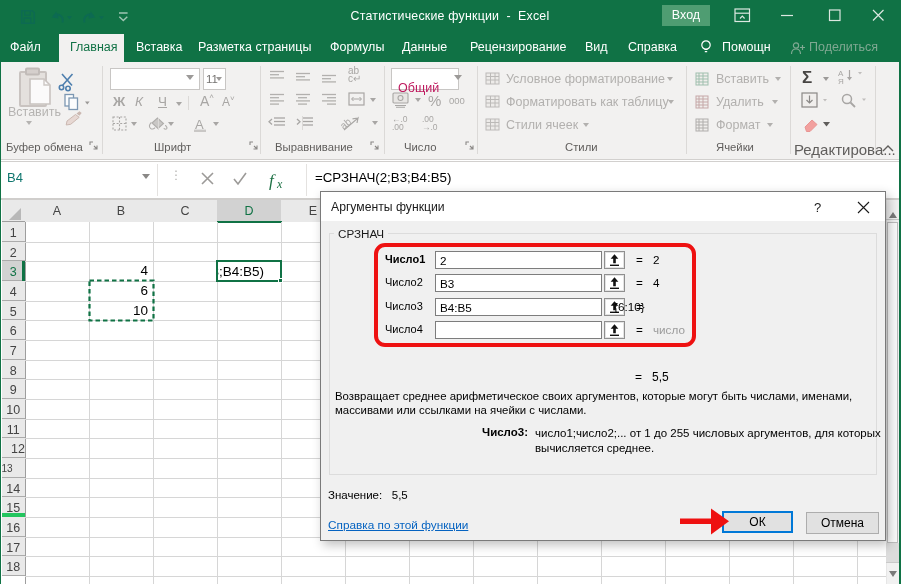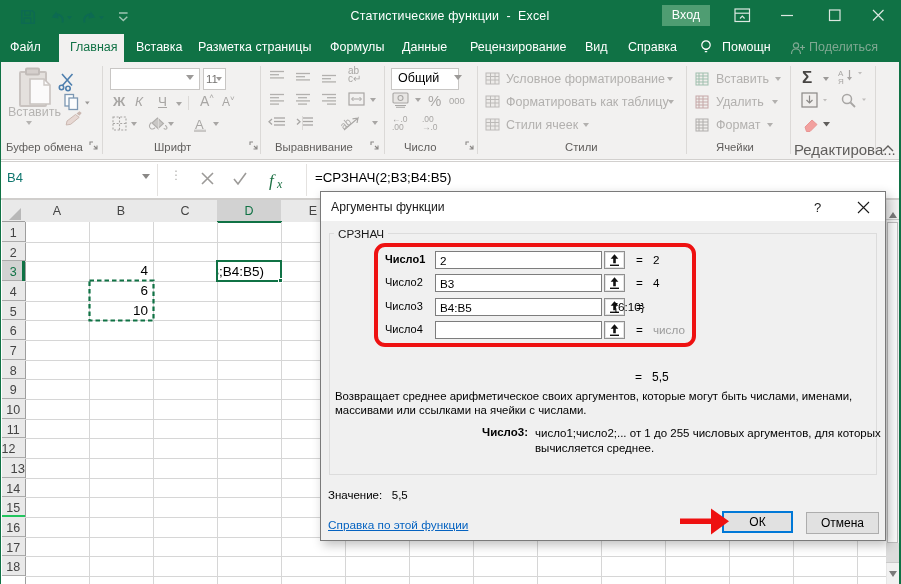--- a/index.html
+++ b/index.html
@@ -211,21 +211,21 @@
       <line x1="34" y1="9" x2="45" y2="9"></line>
 <path d="M29 3 l3 2.8 -3 2.8" fill="none"></path>
 </g>
   </svg>
 <div class="ab" style="left:302px;top:116px;width:1px;height:14px;background:#dbd9d7"></div>
 <svg class="ab" style="left:340px;top:114px" width="30" height="18" viewBox="0 0 30 18">
 <text x="2" y="12" font-size="10" fill="#a8a6a4" font-family="Liberation Sans" transform="rotate(-40 8 12)">ab</text>
 <path d="M4 16 L18 4 l-1 5 M18 4 l-5.5 .8" stroke="#a8a6a4" fill="none" stroke-width="1.2"></path>
 </svg>
 <div class="ab" style="left:372px;top:121px;width:0;height:0;border:3px solid transparent;border-top:4px solid #a8a6a4"></div>
-<div class="ab" style="left:391px;top:68px;width:68px;height:22px;background:#fff;border:1px solid #c8c6c4;font-size:12.5px;color:#000000;padding:2px 0 0 6px">Общий</div>
+<div class="ab" style="left:391px;top:68px;width:68px;height:22px;background:#fff;border:1px solid #c8c6c4;font-size:12.5px;color:#be185d;padding:12px 0 0 6px">Общий</div>
 <div class="ab" style="left:454px;top:75px;width:0;height:0;border:4px solid transparent;border-top:5px solid #9c9a98;"></div>
 <svg class="ab" style="left:392px;top:92px" width="80" height="16" viewBox="0 0 80 16">
 <g stroke="#a8a6a4" fill="#e8e6e4" stroke-width="1.1">
 <rect x="1" y="1" width="15" height="10" rx="1"></rect>
       <circle cx="8.5" cy="6" r="2.5" fill="none"></circle>
 <path d="M3 13.5 h11 M4 15.2 h9" fill="none"></path>
 </g>
 <text x="36" y="14" font-size="15" fill="#a8a6a4" font-family="Liberation Sans">%</text>
 <text x="57" y="12" font-size="9.5" fill="#a8a6a4" font-family="Liberation Sans">000</text>
 </svg>
@@ -368,24 +368,24 @@
 <div class="ab" style="left:1.5px;top:241.67px;width:23.5px;height:19.67px;background:#e9e9e9;color:#444;font-size:12.5px;text-align:center;line-height:22.67px;border-bottom:1px solid #ababab">2</div>
 <div class="ab" style="left:1.5px;top:261.34px;width:23.5px;height:19.67px;background:#d2d2d2;color:#107245;font-size:12.5px;text-align:center;line-height:22.67px;border-bottom:1px solid #ababab">3</div>
 <div class="ab" style="left:1.5px;top:281.01px;width:23.5px;height:19.67px;background:#e9e9e9;color:#444;font-size:12.5px;text-align:center;line-height:22.67px;border-bottom:1px solid #ababab">4</div>
 <div class="ab" style="left:1.5px;top:300.68px;width:23.5px;height:19.67px;background:#e9e9e9;color:#444;font-size:12.5px;text-align:center;line-height:22.67px;border-bottom:1px solid #ababab">5</div>
 <div class="ab" style="left:1.5px;top:320.35px;width:23.5px;height:19.67px;background:#e9e9e9;color:#444;font-size:12.5px;text-align:center;line-height:22.67px;border-bottom:1px solid #ababab">6</div>
 <div class="ab" style="left:1.5px;top:340.02px;width:23.5px;height:19.67px;background:#e9e9e9;color:#444;font-size:12.5px;text-align:center;line-height:22.67px;border-bottom:1px solid #ababab">7</div>
 <div class="ab" style="left:1.5px;top:359.69px;width:23.5px;height:19.67px;background:#e9e9e9;color:#444;font-size:12.5px;text-align:center;line-height:22.67px;border-bottom:1px solid #ababab">8</div>
 <div class="ab" style="left:1.5px;top:379.36px;width:23.5px;height:19.67px;background:#e9e9e9;color:#444;font-size:12.5px;text-align:center;line-height:22.67px;border-bottom:1px solid #ababab">9</div>
 <div class="ab" style="left:1.5px;top:399.03px;width:23.5px;height:19.67px;background:#e9e9e9;color:#444;font-size:12.5px;text-align:center;line-height:22.67px;border-bottom:1px solid #ababab">10</div>
 <div class="ab" style="left:1.5px;top:418.70px;width:23.5px;height:19.67px;background:#e9e9e9;color:#444;font-size:12.5px;text-align:center;line-height:22.67px;border-bottom:1px solid #ababab">11</div>
-<div class="ab" style="left:1.5px;top:438.37px;width:23.5px;height:19.67px;background:#e9e9e9;color:#444;font-size:12.5px;text-align:left;line-height:22.67px;border-bottom:1px solid #ababab">12</div>
-<div class="ab" style="left:1.5px;top:458.04px;width:23.5px;height:19.67px;background:#e9e9e9;color:#444;font-size:13px;text-align:right;line-height:22.67px;border-bottom:1px solid #ababab">13</div>
+<div class="ab" style="left:1.5px;top:438.37px;width:23.5px;height:19.67px;background:#e9e9e9;color:#444;font-size:12.5px;text-align:right;line-height:22.67px;border-bottom:1px solid #ababab">12</div>
+<div class="ab" style="left:1.5px;top:458.04px;width:23.5px;height:19.67px;background:#e9e9e9;color:#444;font-size:10px;text-align:left;line-height:22.67px;border-bottom:1px solid #ababab">13</div>
 <div class="ab" style="left:1.5px;top:477.71px;width:23.5px;height:19.67px;background:#e9e9e9;color:#444;font-size:12.5px;text-align:center;line-height:22.67px;border-bottom:1px solid #ababab">14</div>
-<div class="ab" style="left:1.5px;top:497.38px;width:23.5px;height:19.67px;background:#e9e9e9;color:#444;font-size:12.5px;text-align:center;line-height:22.67px;border-bottom:2px solid #22c55e">15</div>
+<div class="ab" style="left:1.5px;top:497.38px;width:23.5px;height:19.67px;background:#e9e9e9;color:#444;font-size:12.5px;text-align:center;line-height:22.67px;border-bottom:4px solid #22c55e">15</div>
 <div class="ab" style="left:1.5px;top:517.05px;width:23.5px;height:19.67px;background:#e9e9e9;color:#444;font-size:12.5px;text-align:center;line-height:22.67px;border-bottom:1px solid #ababab">16</div>
 <div class="ab" style="left:1.5px;top:536.72px;width:23.5px;height:19.67px;background:#e9e9e9;color:#444;font-size:12.5px;text-align:center;line-height:22.67px;border-bottom:1px solid #ababab">17</div>
 <div class="ab" style="left:1.5px;top:556.39px;width:23.5px;height:19.67px;background:#e9e9e9;color:#444;font-size:12.5px;text-align:center;line-height:22.67px;border-bottom:1px solid #ababab">18</div>
 <div class="ab" style="left:25.0px;top:222px;width:1px;height:362px;background:#9e9e9e"></div>
 <div class="ab" style="left:22.0px;top:261.34px;width:3px;height:19.67px;background:#107245"></div>
 <div class="ab" style="left:89.00px;top:222px;width:1px;height:362px;background:#d6d6d6"></div>
 <div class="ab" style="left:153.00px;top:222px;width:1px;height:362px;background:#d6d6d6"></div>
 <div class="ab" style="left:217.00px;top:222px;width:1px;height:362px;background:#d6d6d6"></div>
 <div class="ab" style="left:281.00px;top:222px;width:1px;height:362px;background:#d6d6d6"></div>
 <div class="ab" style="left:345.00px;top:222px;width:1px;height:362px;background:#d6d6d6"></div>

